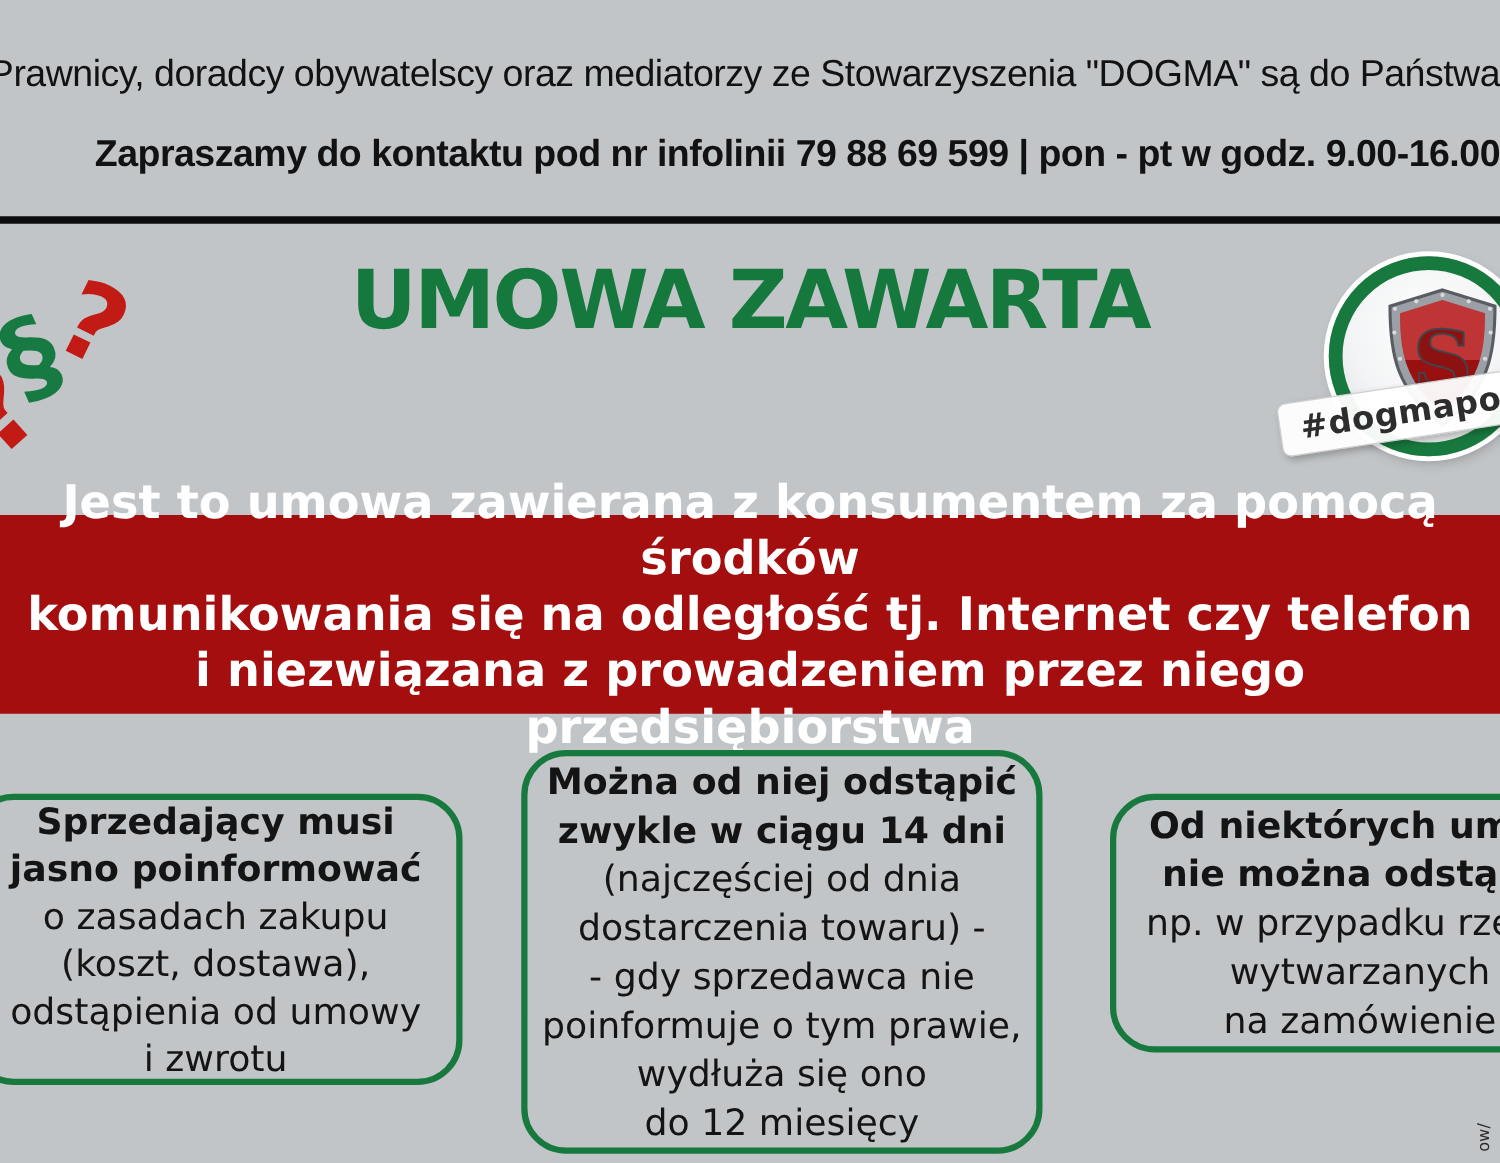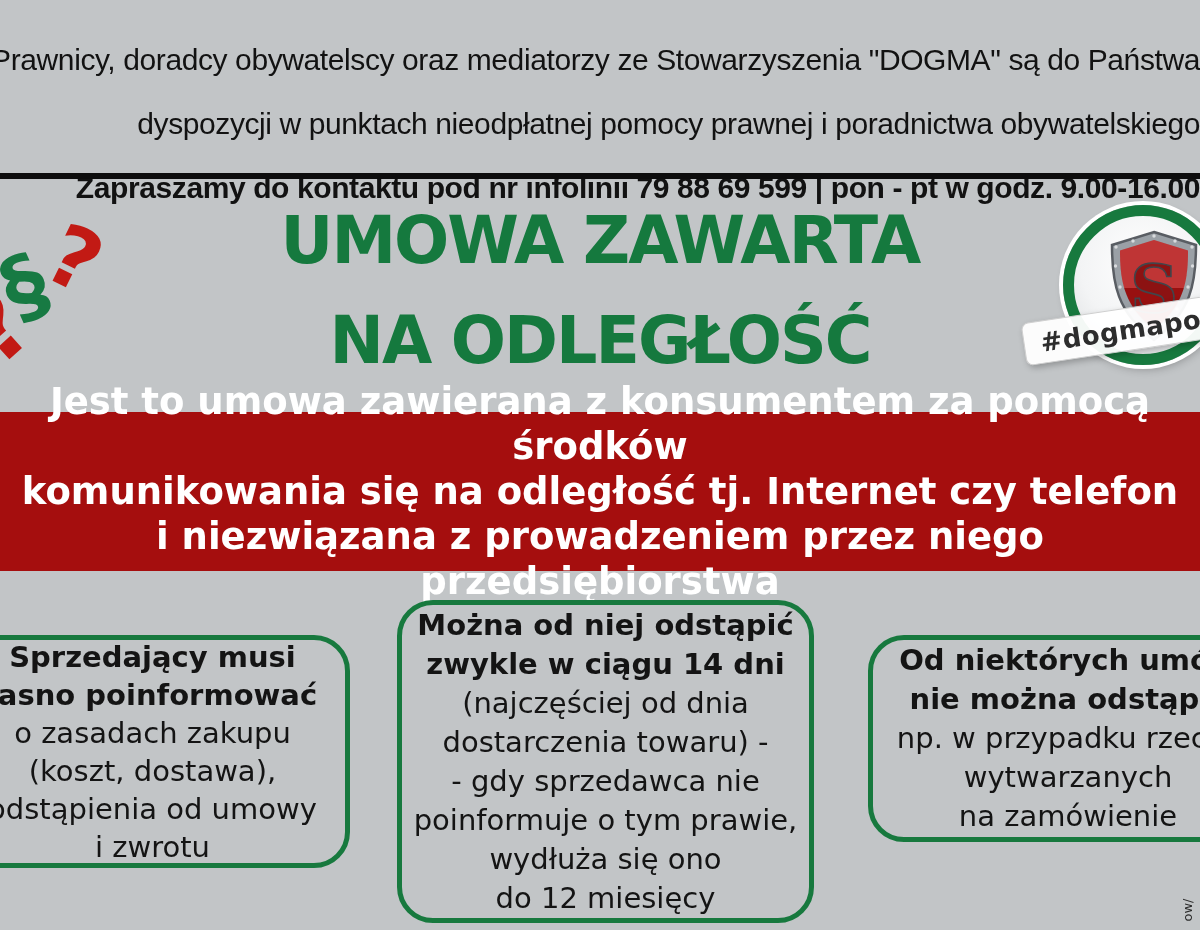--- a/index.html
+++ b/index.html
@@ -70,21 +70,21 @@
   }
   .red-banner p {
     font-size:37px; font-weight:bold; line-height:45px;
     text-align:center; white-space:pre-line;
   }
 
   
   .card {
     position:absolute; border:5px solid #17793e; border-radius:36px;
     display:flex; flex-direction:column; justify-content:center;
-    text-align:center; color:#141414; background:transparent;
+    text-align:center; color:#141414; background:transparent;margin-left:20px;
   }
   .card .b { font-weight:bold; white-space:pre-line; }
   .card .r { white-space:pre-line; }
   .card1 { left:-45px; top:635px; width:395px; height:233px; font-size:29px; line-height:38px; }
   .card2 { left:397px; top:600px; width:417px; height:323px; font-size:29px; line-height:39px; }
   .card3 { left:868px; top:635px; width:400px; height:207px; font-size:29px; line-height:39px; }
 
   
   .watermark {
     position:absolute; left:1170px; top:898px; width:44px; height:24px;
@@ -92,34 +92,32 @@
     font-size:13px; color:#2b2b2b; text-align:center; white-space:nowrap;
   }
 </style>
 </head>
 <body>
 
 <div class="page">
 
   <header class="top-band">
     <div class="tb-line">Prawnicy, doradcy obywatelscy oraz mediatorzy ze Stowarzyszenia "DOGMA" są do Państwa</div>
-    <div class="tb-line">dyspozycji w punktach nieodpłatnej pomocy prawnej i poradnictwa obywatelskiego</div>
     <div class="tb-line bold">Zapraszamy do kontaktu pod nr infolinii 79 88 69 599 | pon - pt w godz. 9.00-16.00</div>
   </header>
 
   <div class="divider"></div>
 
   <section class="hero">
     <span class="deco q1">?</span>
     <span class="deco sec">§</span>
     <span class="deco q2">?</span>
 
     <h1 class="title">
       <div>UMOWA ZAWARTA</div>
-      <div>NA ODLEGŁOŚĆ</div>
     </h1>
 
     <div class="badge">
       <div class="badge-circle">
         <svg class="badge-shield" width="92" height="112" viewBox="0 0 92 112">
           <path d="M46 2 L88 15 C88 54 83 82 46 110 C9 82 4 54 4 15 Z" fill="#9aa0a6" stroke="#595d63" stroke-width="2.5"></path>
           <path d="M46 10 L80 20.5 C80 52 76 75 46 100 C16 75 12 52 12 20.5 Z" fill="#b51414"></path>
           <path d="M16 58 L76 58 C70 77 60 90 46 100 C32 90 22 77 16 58 Z" fill="#000000" opacity="0.16"></path>
           <path d="M46 10 L80 20.5 C80 36 79 48 76 58 L16 58 C13 48 12 36 12 20.5 Z" fill="#ffffff" opacity="0.14"></path>
           <g fill="#d9dbde">

